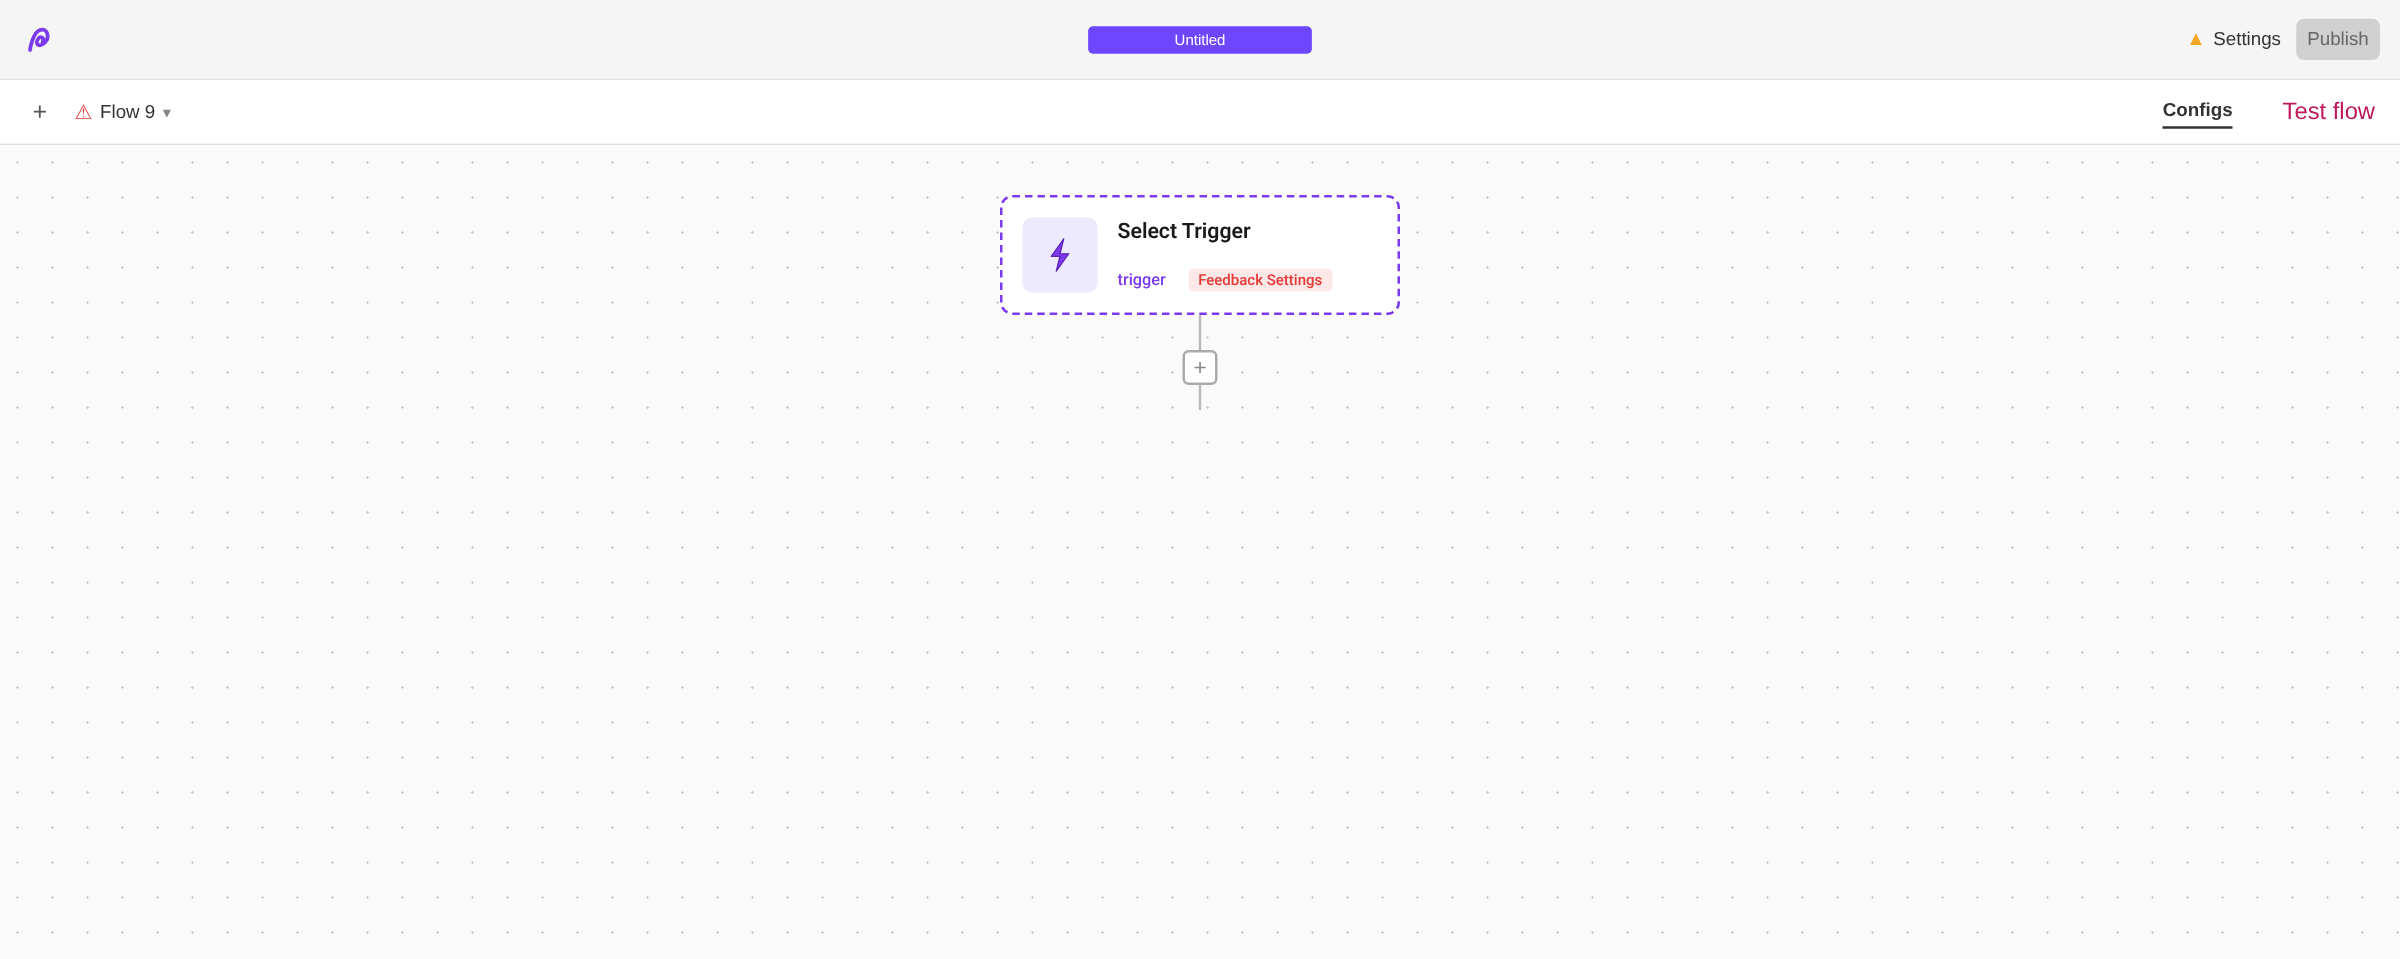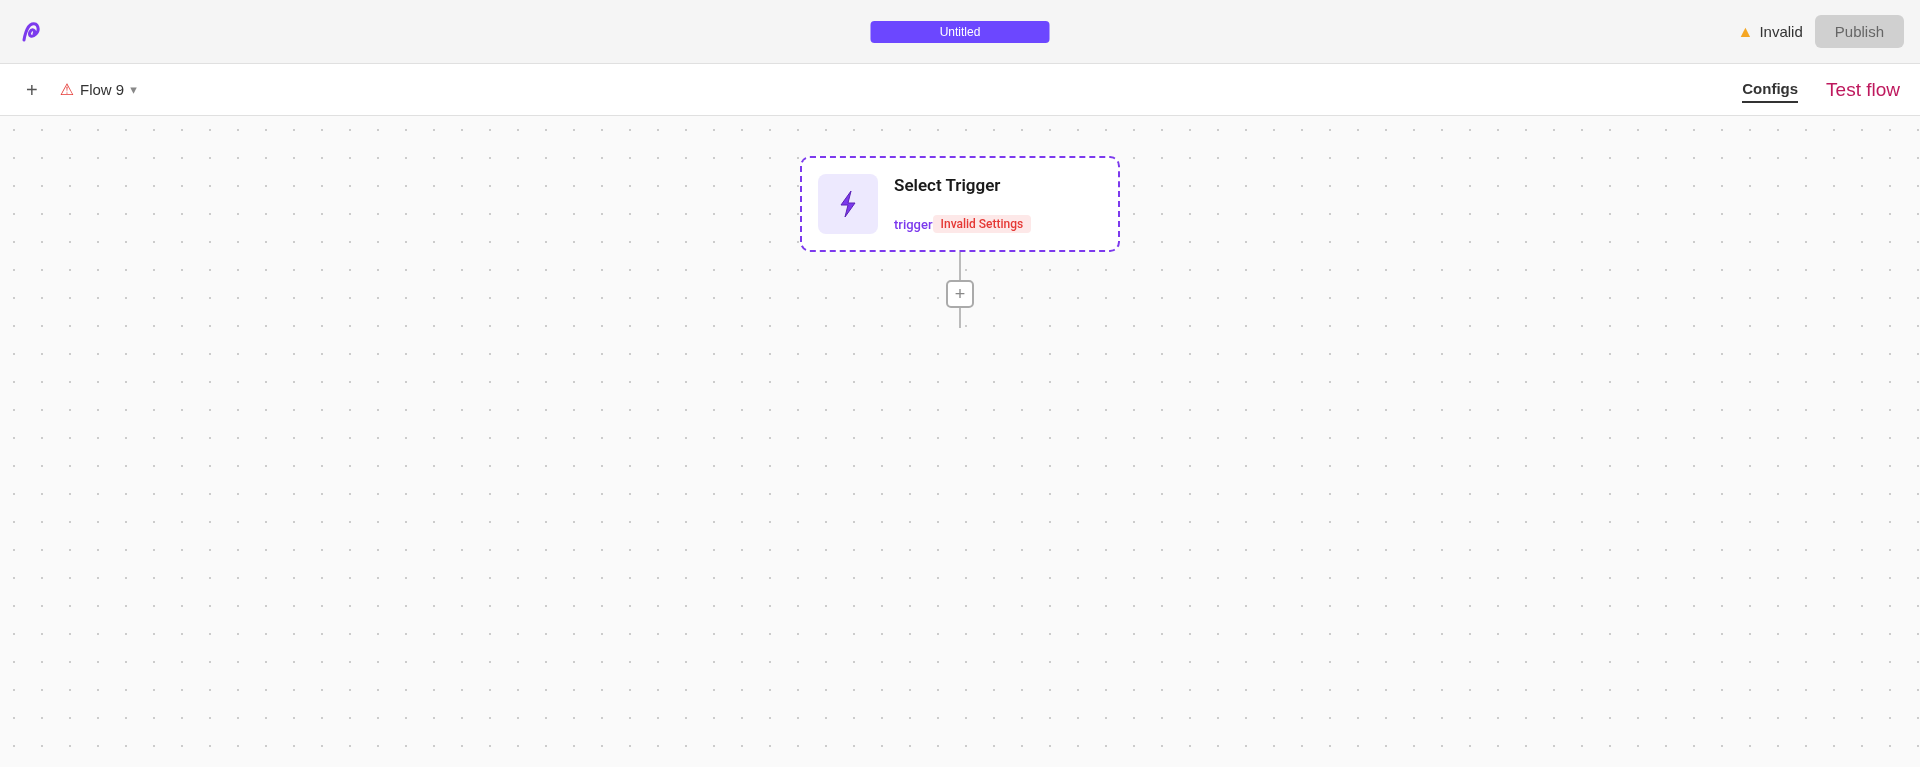--- a/index.html
+++ b/index.html
@@ -58,21 +58,21 @@
       font-weight: 500;
     }
     .feedback-icon {
       color: #f5a623;
       font-size: 16px;
     }
     .publish-btn {
       background: #d0d0d0;
       border: none;
       border-radius: 6px;
-      padding: 8px 20px;
+      padding: 8px 9px;
       font-size: 15px;
       font-weight: 500;
       color: #666;
       cursor: pointer;
     }
 
     
     .toolbar {
       height: 52px;
       background: #fff;
@@ -112,21 +112,21 @@
       color: #e53935;
       font-size: 16px;
     }
     .flow-dropdown-icon {
       color: #888;
       font-size: 13px;
     }
     .toolbar-right {
       display: flex;
       align-items: center;
-      gap: 28px;
+      gap: 40px;
     }
     .configs-btn {
       background: transparent;
       border: none;
       cursor: pointer;
       font-size: 15px;
       font-weight: 600;
       color: #333;
       padding: 4px 0;
       border-bottom: 2px solid #333;
@@ -186,21 +186,21 @@
     }
     .node-title {
       font-size: 17px;
       font-weight: 600;
       color: #1a1a1a;
       margin-bottom: 20px;
     }
     .node-meta {
       display: flex;
       align-items: center;
-      gap: 0;
+      gap: 18px;
     }
     .node-type {
       font-size: 13px;
       color: #7c3aed;
       font-weight: 500;
     }
     .node-badge {
       background: #fde8e8;
       color: #e53935;
       font-size: 12px;
@@ -253,21 +253,21 @@
     </svg>
   </div>
 
   <div class="header-center">
     <input class="title-input" type="text" value="Untitled" style="">
   </div>
 
   <div class="header-actions">
     <button class="feedback-btn">
       <span class="feedback-icon">▲</span>
-      <span>Invalid</span>
+      <span>Settings</span>
     </button>
     <button class="publish-btn">Publish</button>
   </div>
 </header>
 
 <div class="toolbar">
   <div class="toolbar-left">
     <button class="add-btn">+</button>
     <button class="flow-tab">
       <span class="flow-error-icon">⚠</span>
@@ -286,21 +286,21 @@
   <div class="flow-node">
     <div class="node-icon-wrap">
       <svg class="node-icon-svg" viewBox="0 0 34 34" fill="none">
         <path d="M20 4 L10 18 L17 18 L14 30 L24 16 L17 16 Z" fill="#7c3aed" stroke="#5b21b6" stroke-width="1" stroke-linejoin="round"></path>
       </svg>
     </div>
     <div class="node-info">
       <div class="node-title">Select Trigger</div>
       <div class="node-meta">
         <span class="node-type">trigger</span>
-        <span class="node-badge">Invalid Settings</span>
+        <span class="node-badge">Feedback Settings</span>
       </div>
     </div>
   </div>
 
   <div class="connector">
     <div class="connector-line"></div>
     <button class="connector-add">+</button>
     <div class="connector-line-bottom"></div>
   </div>
 

